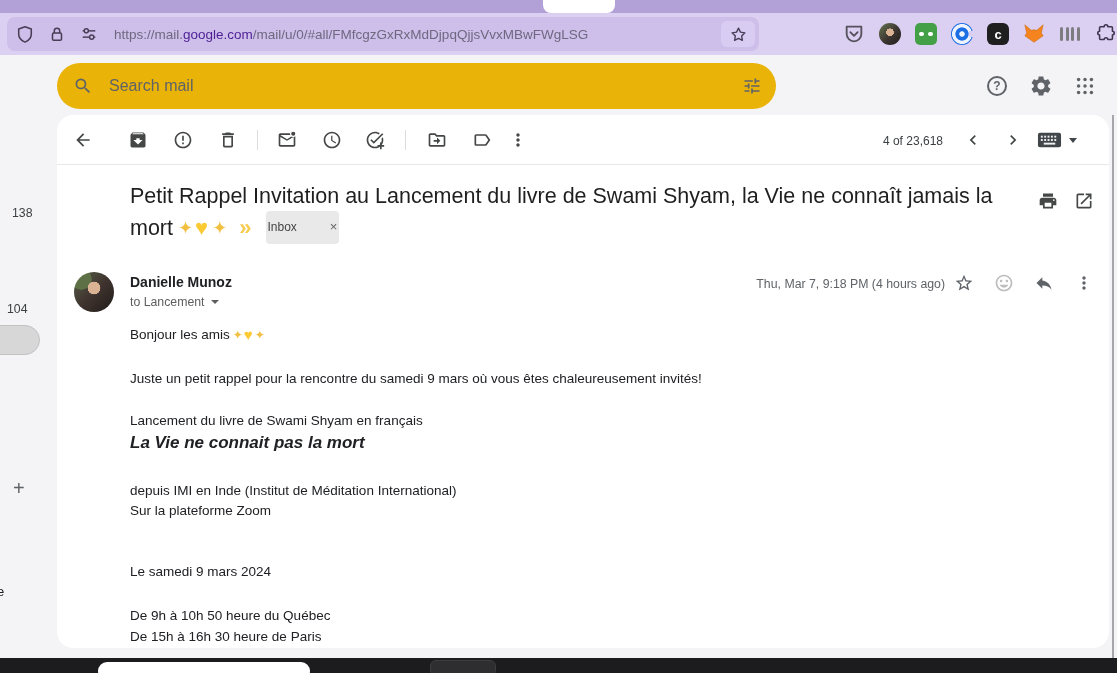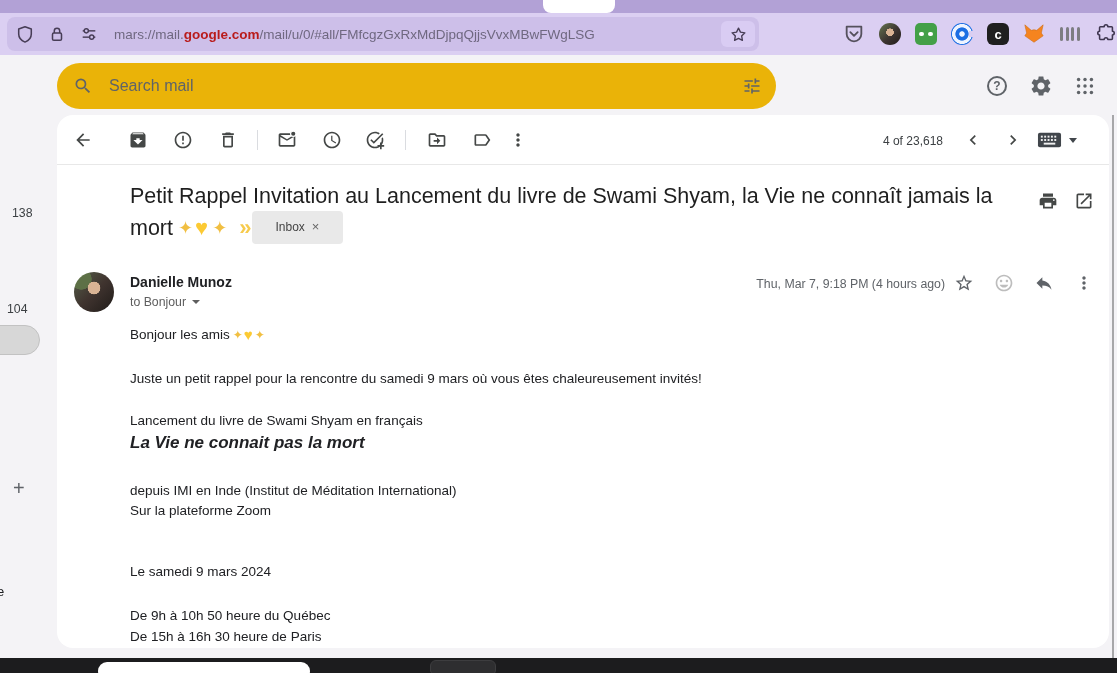--- a/index.html
+++ b/index.html
@@ -7,21 +7,21 @@
   svg { display:block; }
   .stage { position:relative; width:1117px; height:673px; background:#f4f3f6; overflow:hidden; }
 
   
   .tabbar { position:absolute; left:0; top:0; width:100%; height:13px; background:#b2a1d6; }
   .tab-frag { position:absolute; left:543px; top:-9px; width:72px; height:22px; background:#ffffff; border-radius:8px; }
   .btoolbar { position:absolute; left:0; top:13px; width:100%; height:42px; background:#dbcff2; }
   .urlfield { position:absolute; left:7px; top:4px; width:752px; height:34px; background:#cdbfe9; border-radius:8px; display:flex; align-items:center; }
   .uicon { flex:0 0 auto; display:flex; align-items:center; justify-content:center; }
   .urltext { margin-left:16px; font-size:13.5px; color:#6f6880; white-space:nowrap; overflow:hidden; flex:1 1 auto; }
-  .urltext .dom { color:#b91c1c;font-weight:bold; }
+  .urltext .dom { color:#4c1d95; }
   .star-wrap { flex:0 0 auto; margin-left:auto; margin-right:4px; width:34px; height:26px; background:#d9ccf3; border-radius:6px; display:flex; align-items:center; justify-content:center; }
   .extrow { position:absolute; left:843px; top:10px; display:flex; gap:14px; align-items:center; }
   .extrow > * { flex:0 0 auto; }
   .ext-avatar { width:22px; height:22px; border-radius:50%;
     background: radial-gradient(circle at 50% 42%, #d9b394 0 22%, rgba(0,0,0,0) 23%),
                 linear-gradient(135deg,#67764f, #3c3431 55%, #211d1a); }
   .ext-bot { width:22px; height:22px; border-radius:5px; background:#43a047; position:relative; }
   .ext-bot i { position:absolute; top:9px; width:5px; height:4px; background:#fff; border-radius:2px; }
   .ext-bot i.l { left:4px; } .ext-bot i.r { right:4px; }
   .ext-ring { width:22px; height:22px; border-radius:50%;
@@ -44,21 +44,21 @@
   .ib { position:absolute; transform:translate(-50%,-50%); width:20px; height:20px; display:flex; align-items:center; justify-content:center; }
   .vsep { position:absolute; top:15px; width:1px; height:20px; background:#dadce0; }
   .count { position:absolute; right:166px; top:19px; font-size:12px; color:#3c4043; }
   .caret-dn { width:0; height:0; border-left:4px solid transparent; border-right:4px solid transparent; border-top:5px solid #41464b; margin-left:7px; }
 
   .subject { position:absolute; left:73px; top:66px; width:875px; font-size:21.5px; line-height:30px; color:#1f1f1f; }
   .subj-l2 { display:flex; align-items:center; }
   .sp-big { color:#f1bf42; font-size:18px; margin-left:5px; }
   .ht-big { color:#fcca33; font-size:22px; margin-left:2px; margin-right:2px; }
   .imp { color:#f7cb4d; font-size:22px; font-weight:bold; margin-left:12px; line-height:1; }
-  .chip { display:inline-flex; align-items:center; background:#e9e9e9; border-radius:4px; padding:1px 24px 2px; font-size:12px; color:#444; }
+  .chip { display:inline-flex; align-items:center; margin-left:14px; background:#e9e9e9; border-radius:4px; padding:1px 2px 2px; font-size:12px; color:#444;gap:26px; }
   .chip .x { margin-left:7px; color:#666; font-size:13px; }
 
   .avatar { position:absolute; left:17px; top:157px; width:40px; height:40px; border-radius:50%;
     background: radial-gradient(circle at 50% 40%, #d9b394 0 20%, rgba(0,0,0,0) 21%),
                 radial-gradient(circle at 18% 18%, #5d7046 0 22%, rgba(0,0,0,0) 23%),
                 linear-gradient(135deg,#55604a, #40342f 50%, #1f1b19); }
   .sender-name { position:absolute; left:73px; top:159px; font-size:14px; font-weight:bold; color:#202124; }
   .sender-to { position:absolute; left:73px; top:180px; font-size:12.3px; color:#5e5e5e; display:flex; align-items:center; }
   .tiny-caret { width:0; height:0; border-left:4px solid transparent; border-right:4px solid transparent; border-top:4px solid #5e5e5e; margin-left:6px; }
   .msg-date { position:absolute; right:164px; top:162px; font-size:12.3px; color:#5f6368; }
@@ -104,21 +104,21 @@
           </svg>
       </span>
       <span class="uicon" style="margin-left:14px">
         <svg width="18" height="18" viewBox="0 0 20 20" fill="none" stroke="#473d56" stroke-width="1.6">
             <line x1="3" y1="6.5" x2="17" y2="6.5"></line>
             <circle cx="7" cy="6.5" r="2.3" fill="#cdbfe9"></circle>
             <line x1="3" y1="13.5" x2="17" y2="13.5"></line>
             <circle cx="13" cy="13.5" r="2.3" fill="#cdbfe9"></circle>
           </svg>
       </span>
-      <span class="urltext"><span>mars://mail.</span><span class="dom">google.com</span><span>/mail/u/0/#all/FMfcgzGxRxMdDjpqQjjsVvxMBwFWgLSG</span></span>
+      <span class="urltext"><span>https://mail.</span><span class="dom">google.com</span><span>/mail/u/0/#all/FMfcgzGxRxMdDjpqQjjsVvxMBwFWgLSG</span></span>
       <span class="star-wrap">
         <svg width="17" height="17" viewBox="0 0 20 20" fill="none" stroke="#473d56" stroke-width="1.6" stroke-linejoin="round">
             <path d="M10 2.5l2.3 4.7 5.2.8-3.8 3.7.9 5.2-4.6-2.4-4.6 2.4.9-5.2L2.5 8l5.2-.8L10 2.5z"></path>
           </svg>
       </span>
     </div>
     <div class="extrow">
       <span>
         <svg width="22" height="22" viewBox="0 0 24 24" fill="none" stroke="#55515d" stroke-width="2" stroke-linejoin="round">
             <path d="M4 4h16v8a8 8 0 01-16 0V4z"></path>
@@ -306,21 +306,21 @@
     </span>
     <span class="ib" style="left:1027px; top:86px">
       <svg width="20" height="20" viewBox="0 0 24 24" fill="#444746">
           <path d="M19 19H5V5h7V3H5c-1.11 0-2 .9-2 2v14c0 1.1.89 2 2 2h14c1.1 0 2-.9 2-2v-7h-2v7zM14 3v2h3.59l-9.83 9.83 1.41 1.41L19 6.41V10h2V3h-7z"></path>
         </svg>
     </span>
 
     <div class="avatar"></div>
     <div class="sender-name">Danielle Munoz</div>
     <div class="sender-to">
-      <span>to Bonjour</span>
+      <span>to Lancement</span>
       <span class="tiny-caret"></span>
     </div>
     <div class="msg-date">Thu, Mar 7, 9:18 PM (4 hours ago)</div>
     <span class="ib" style="left:907px; top:168px">
       <svg width="20" height="20" viewBox="0 0 24 24" fill="#5f6368">
           <path d="M22 9.24l-7.19-.62L12 2 9.19 8.63 2 9.24l5.46 4.73L5.82 21 12 17.27 18.18 21l-1.63-7.03L22 9.24zM12 15.4l-3.76 2.27 1-4.28-3.32-2.88 4.38-.38L12 6.1l1.71 4.04 4.38.38-3.32 2.88 1 4.28L12 15.4z"></path>
         </svg>
     </span>
     <span class="ib" style="left:947px; top:168px">
       <svg width="20" height="20" viewBox="0 0 24 24" fill="#bdbdbd">

